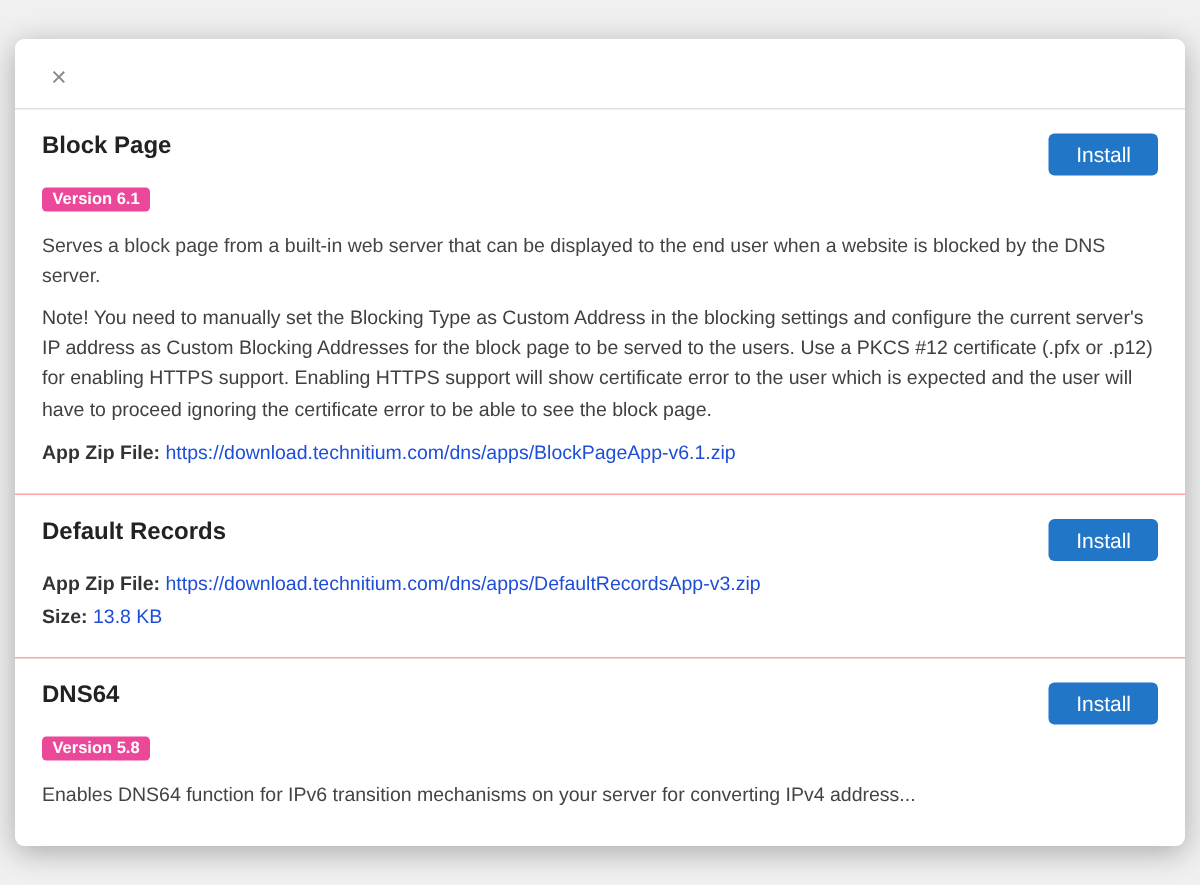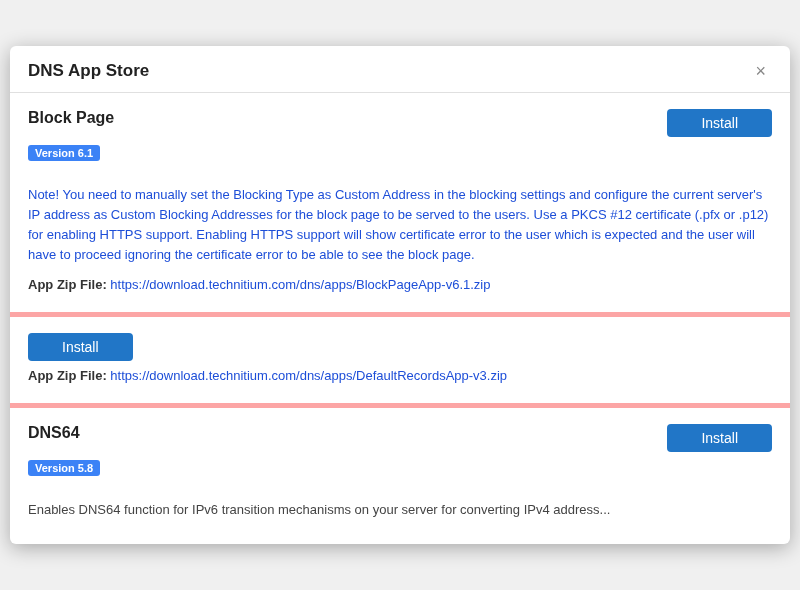--- a/index.html
+++ b/index.html
@@ -45,119 +45,124 @@
       line-height: 1;
       padding: 2px 6px;
     }
     .modal-body {
       overflow-y: auto;
       flex: 1;
       padding: 0;
     }
     .app-item {
       padding: 16px 18px;
-      border-bottom: 5px solid #fca5a5;
+      border-bottom: 1px solid #fca5a5;
     }
     .app-item:last-child { border-bottom: none; }
     .app-header {
       display: flex;
       align-items: flex-start;
       justify-content: space-between;
       margin-bottom: 4px;
     }
     .app-name {
       font-size: 16px;
       font-weight: 700;
       color: #222;
     }
     .version-badge {
       display: inline-block;
-      background: #3b82f6;
+      background: #ec4899;
       color: #fff;
       font-size: 11px;
       font-weight: 600;
       border-radius: 3px;
       padding: 2px 7px;
       margin-top: 4px;
-      margin-bottom: 24px;
+      margin-bottom: 13px;
     }
     .app-description {
       font-size: 13px;
       color: #444;
       line-height: 1.55;
       margin-bottom: 8px;
     }
     .app-meta {
       font-size: 13px;
       color: #333;
       line-height: 1.7;
     }
     .app-meta span {
       color: #1d4ed8;
     }
     .install-btn {
       background: #2176c7;
       color: #fff;
       border: none;
       border-radius: 4px;
-      padding: 6px 34px;
+      padding: 6px 18px;
       font-size: 14px;
       font-weight: 500;
       cursor: pointer;
       white-space: nowrap;
       flex-shrink: 0;
     }
     .app-note {
       font-size: 13px;
-      color: #1d4ed8;
+      color: #404040;
       line-height: 1.55;
       margin-bottom: 8px;
     }
     .truncated {
       overflow: hidden;
       display: -webkit-box;
       -webkit-line-clamp: 2;
       -webkit-box-orient: vertical;
     }
   </style>
 </head>
 <body>
 
 <div class="modal">
   <div class="modal-header">
-    <span class="modal-title">DNS App Store</span>
     <button class="modal-close">×</button>
   </div>
   <div class="modal-body">
 
     <div class="app-item">
       <div class="app-header">
         <span class="app-name">Block Page</span>
         <button class="install-btn">Install</button>
       </div>
       <div>
         <span class="version-badge">Version 6.1</span>
       </div>
+      <p class="app-description">Serves a block page from a built-in web server that can be displayed to the end user when a website is blocked by the DNS server.</p>
       <p class="app-note">Note! You need to manually set the Blocking Type as Custom Address in the blocking settings and configure the current server's IP address as Custom Blocking Addresses for the block page to be served to the users. Use a PKCS #12 certificate (.pfx or .p12) for enabling HTTPS support. Enabling HTTPS support will show certificate error to the user which is expected and the user will have to proceed ignoring the certificate error to be able to see the block page.</p>
       <div class="app-meta">
         <div>
           <strong>App Zip File:</strong>
           <span>https://download.technitium.com/dns/apps/BlockPageApp-v6.1.zip</span>
         </div>
       </div>
     </div>
 
     <div class="app-item">
       <div class="app-header">
+        <span class="app-name">Default Records</span>
         <button class="install-btn">Install</button>
       </div>
       <div class="app-meta">
         <div>
           <strong>App Zip File:</strong>
           <span>https://download.technitium.com/dns/apps/DefaultRecordsApp-v3.zip</span>
+        </div>
+        <div>
+          <strong>Size:</strong>
+          <span>13.8 KB</span>
         </div>
       </div>
     </div>
 
     <div class="app-item">
       <div class="app-header">
         <span class="app-name">DNS64</span>
         <button class="install-btn">Install</button>
       </div>
       <div>

